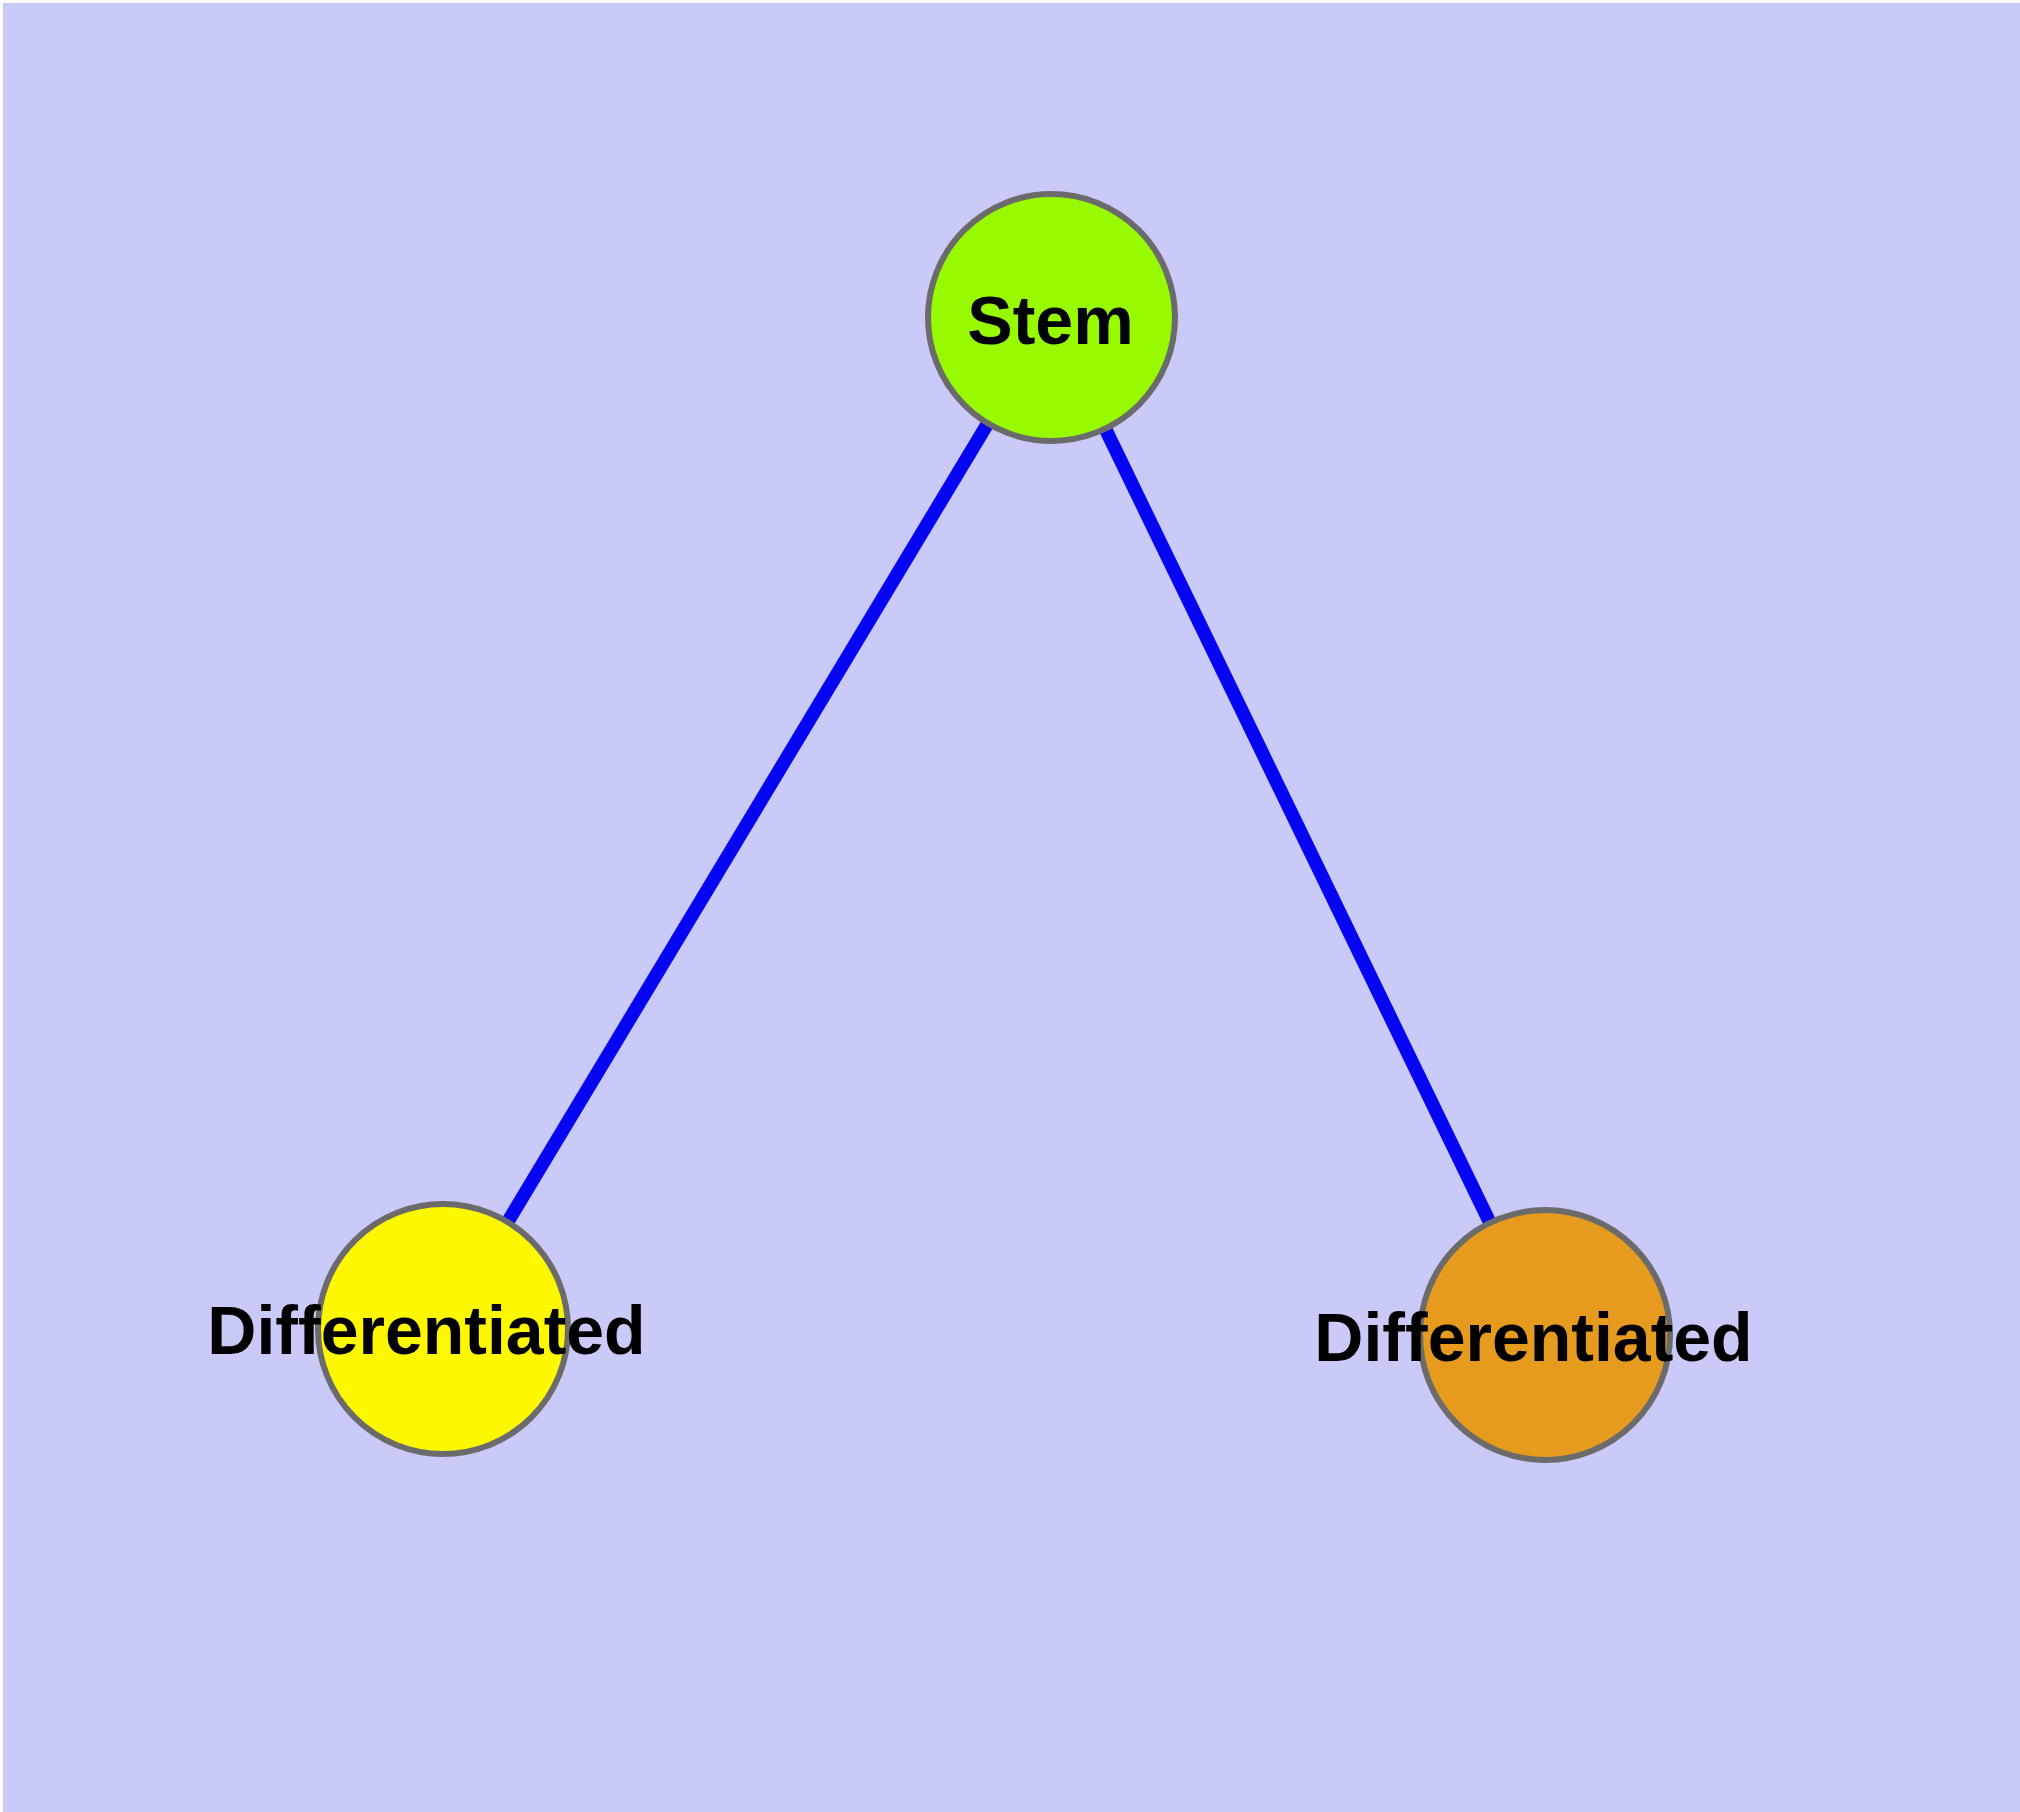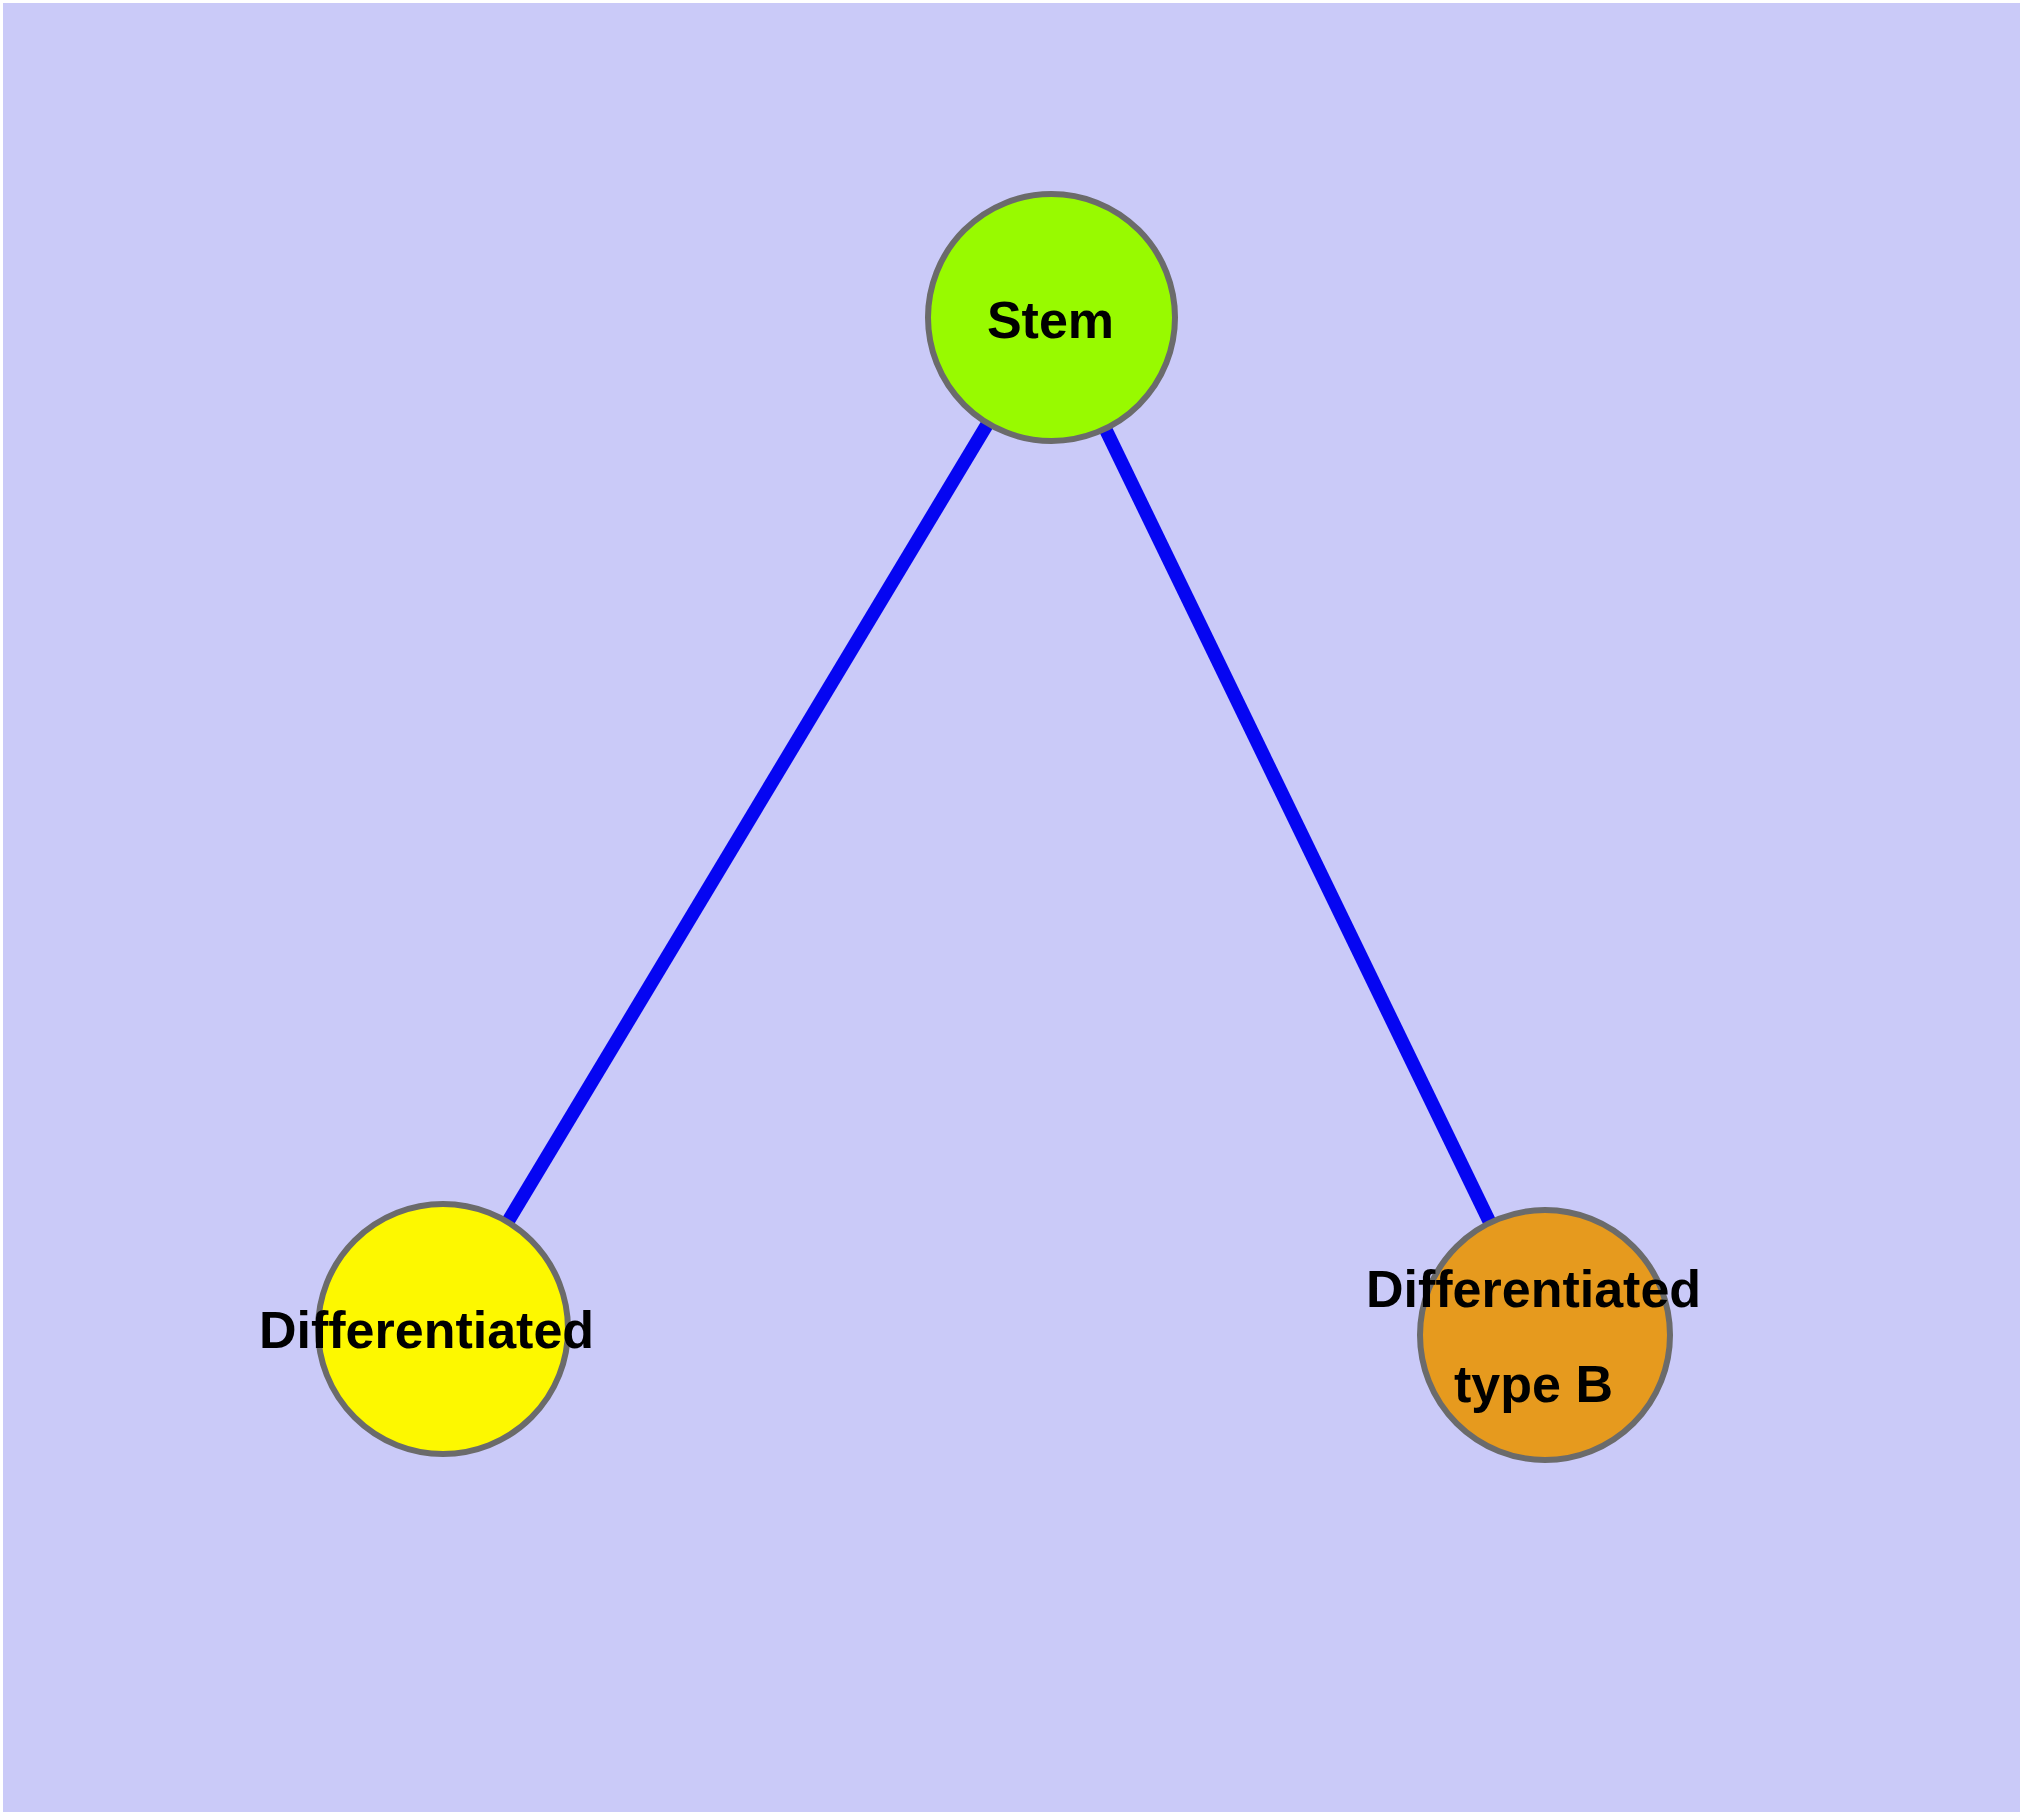--- a/index.html
+++ b/index.html
@@ -37,21 +37,21 @@
     border: 6px solid #6b6b6b;
     box-sizing: border-box;
     z-index: 2;
   }
   .node-label {
     position: absolute;
     transform: translate(-50%, -50%);
     z-index: 3;
     color: #000000;
     font-weight: bold;
-    font-size: 52px;
+    font-size: 68px;
     line-height: 95px;
     text-align: center;
     white-space: nowrap;
   }
   .node-label .label-line {
     display: block;
   }
 </style>
 </head>
 <body style="background: rgb(255, 255, 255);">
@@ -70,17 +70,16 @@
   <div class="node-label" style="left: 1048px; top: 317px; color: rgb(0, 0, 0);">
     <span class="label-line">Stem</span>
   </div>
 
   <div class="node-label" style="left: 424px; top: 1327px; color: rgb(0, 0, 0);">
     <span class="label-line">Differentiated</span>
   </div>
 
   <div class="node-label" style="left: 1531px; top: 1334px; color: rgb(0, 0, 0);">
     <span class="label-line">Differentiated</span>
-    <span class="label-line">type B</span>
   </div>
 
 </div>
 
 
 </body></html>

